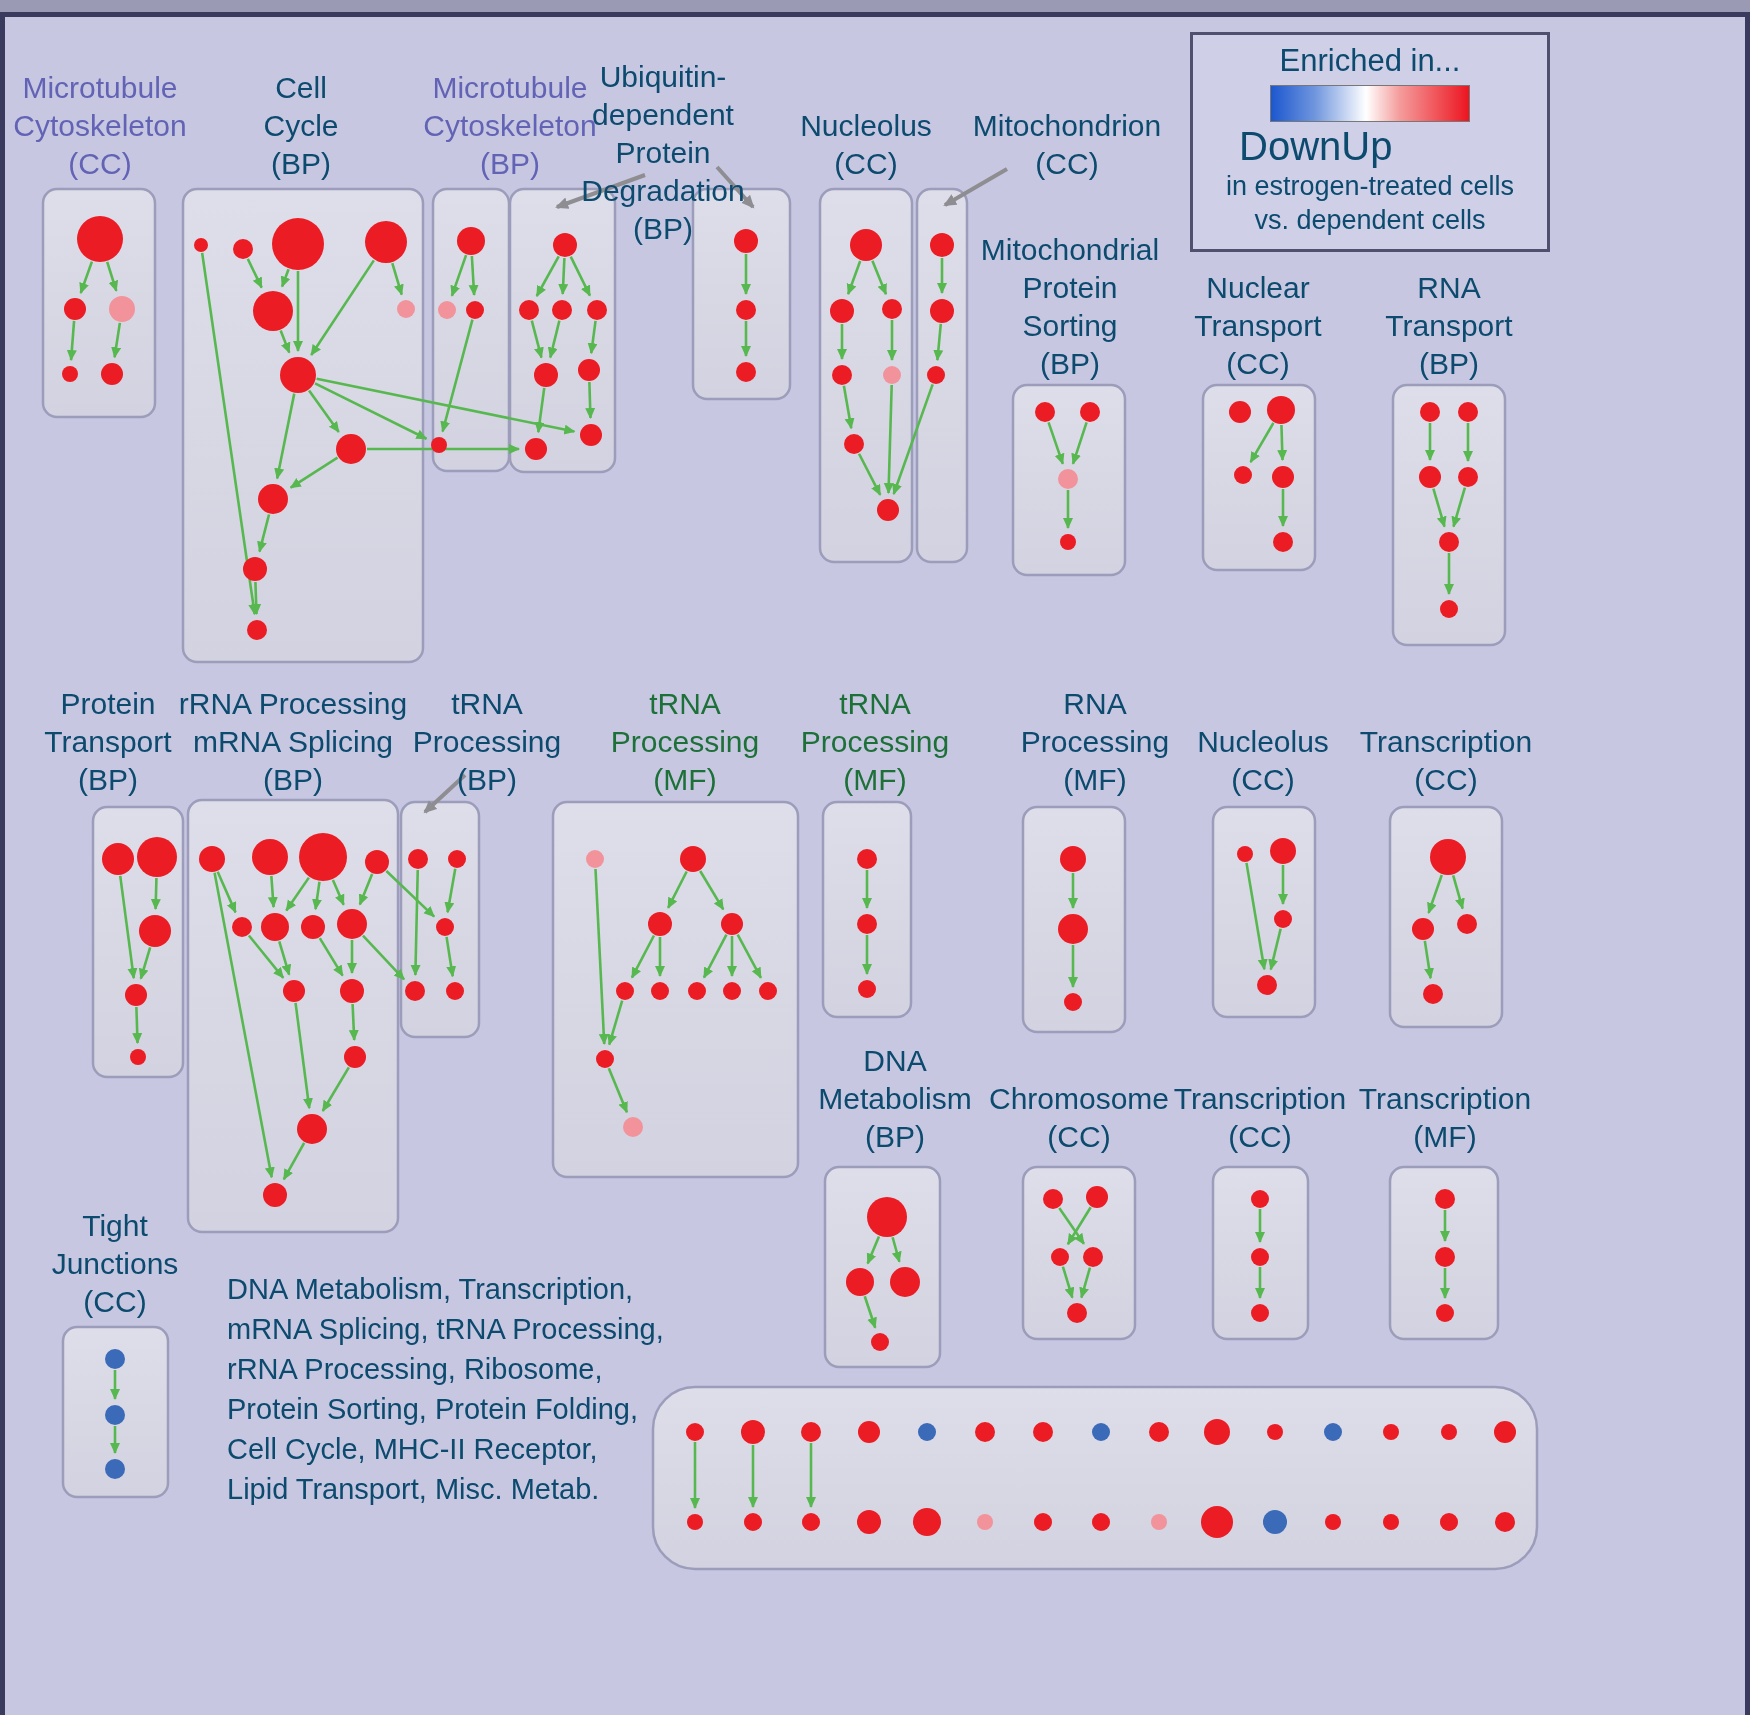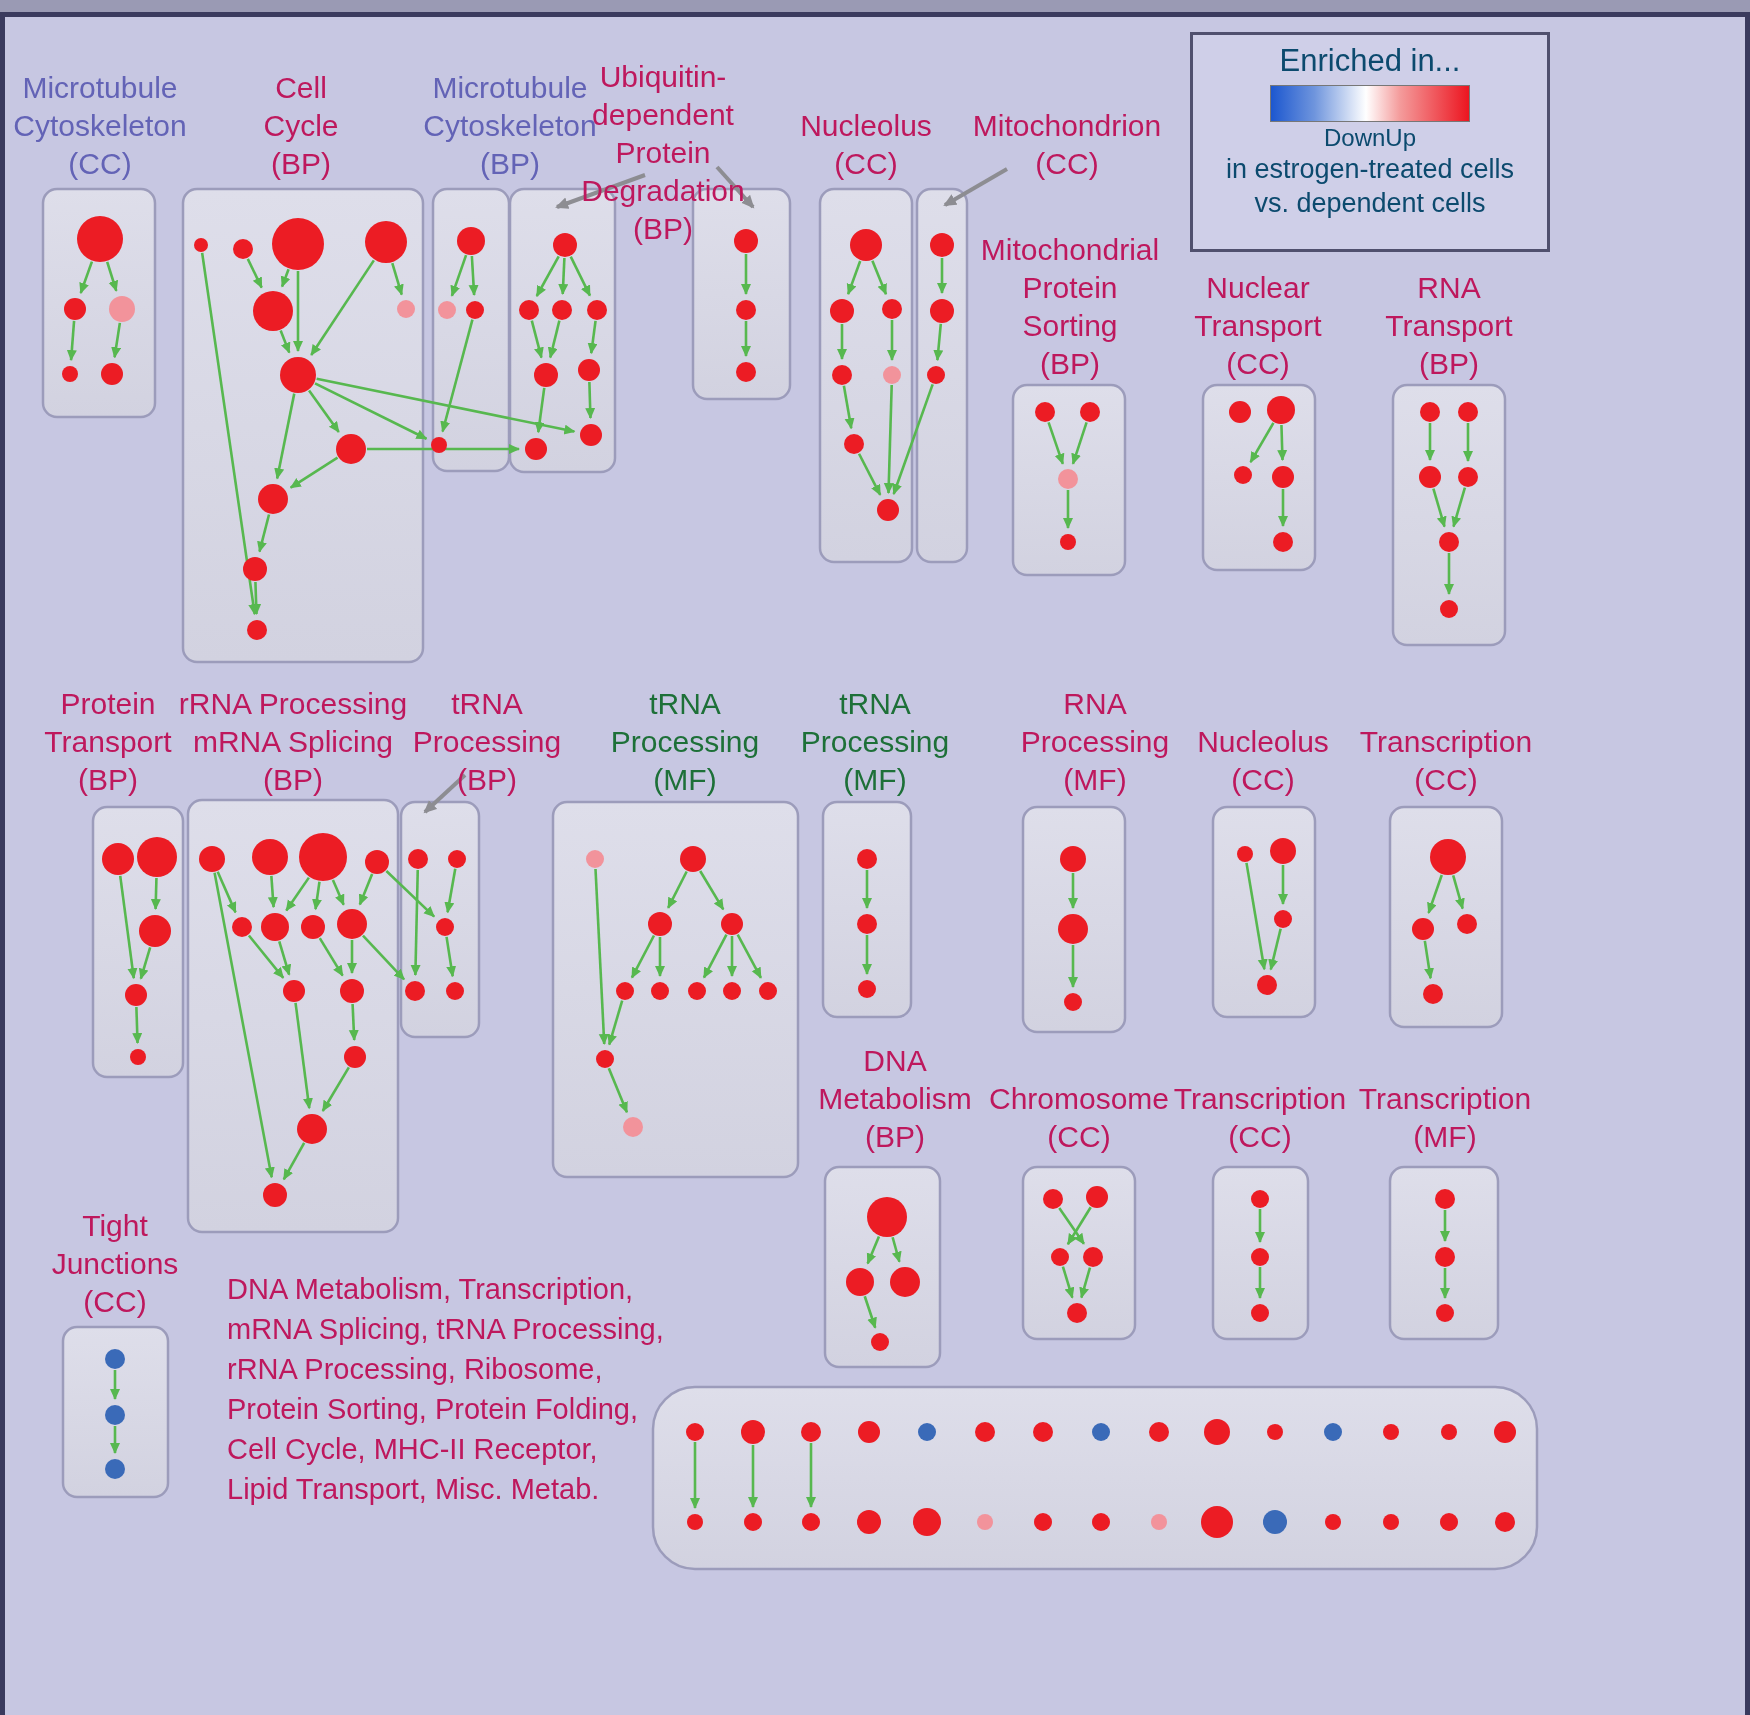--- a/index.html
+++ b/index.html
@@ -6,39 +6,39 @@
   #figure{
     position:relative;width:1750px;height:1715px;box-sizing:border-box;
     background:#c7c7e2;border:5px solid #3a3a5e;overflow:hidden;
     font-family:"Liberation Sans",sans-serif;
     margin-top:12px;
   }
   #diagram-svg{position:absolute;left:0;top:0;}
   #labels-layer{position:absolute;left:0;top:0;width:100%;height:100%;pointer-events:none;}
   .lbl{
     position:absolute;transform:translateX(-50%);
-    text-align:center;font-size:30px;line-height:38px;color:#be185d;
+    text-align:center;font-size:30px;line-height:38px;color:#0c4a6e;
     white-space:pre-line;
   }
   .lbl.blue{color:#6363b6;}
   .lbl.green{color:#1d7038;}
   .lbl.left{transform:none;text-align:left;font-size:29px;line-height:40px;}
   .cluster-box{fill:url(#boxgrad);stroke:#9c9cbb;stroke-width:2.5;}
   .edge{stroke:#57b84f;stroke-width:2.6;fill:none;}
   .pointer{stroke:#8d8d92;stroke-width:4;}
   .legend{
     position:absolute;left:1185px;top:15px;width:360px;height:220px;box-sizing:border-box;
     border:3px solid #50506e;background:#cfcfe8;text-align:center;color:#0c4a6e;
   }
   .legend-title{font-size:31px;margin-top:8px;}
   .legend-bar{
     width:200px;height:37px;margin:6px auto 0;box-sizing:border-box;border:1px solid #777;
     background:linear-gradient(to right,#1c57cf 0%,#6f95dd 22%,#ffffff 48%,#f49c9c 65%,#ec1520 100%);
   }
-  .legend-ends{width:262px;margin:2px auto 0;display:flex;justify-content:center;font-size:24px;}
+  .legend-ends{width:262px;margin:2px auto 0;display:flex;justify-content:flex-start;font-size:40px;}
   .legend-sub{font-size:27px;line-height:34px;}
 </style>
 </head>
 <body>
 
 <div id="figure">
 
   <svg id="diagram-svg" width="1750" height="1715">
     <defs>
       <linearGradient id="boxgrad" x1="0" y1="0" x2="0" y2="1">

